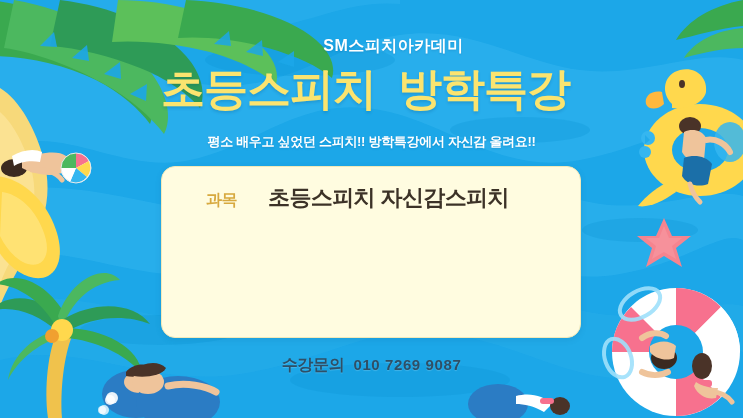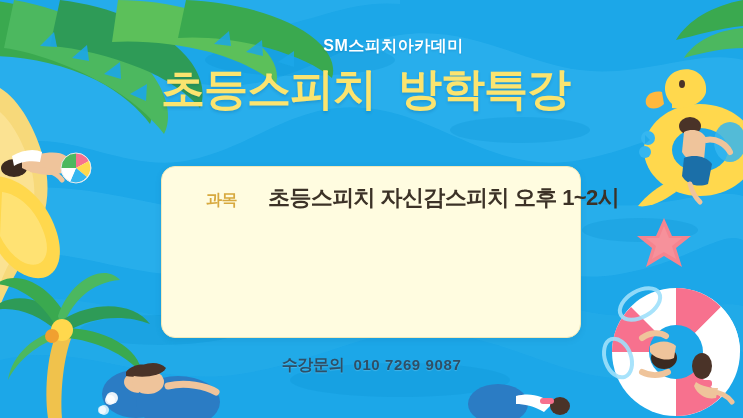--- a/index.html
+++ b/index.html
@@ -259,32 +259,32 @@
   </div>
 
   <div class="content">
 
     <div class="brand">SM스피치아카데미</div>
 
     <div class="headline">
       <span>초등스피치</span><span class="gap"></span><span>방학특강</span>
     </div>
 
+    <div class="tagline">평소 배우고 싶었던 스피치!! 방학특강에서 자신감 올려요!!</div>
 
     <div class="card">
       <div class="rows">
 
         <div class="row">
           <span class="lbl">과목</span>
           <span class="val">초등스피치 자신감스피치</span>
         </div>
 
 
         <div class="row">
-          <span class="val">오후 1~2시</span>
         </div>
 
         <div class="row">
         </div>
 
       </div>
     </div>
 
     <div class="footer">
       <span class="f-lbl">수강문의</span><span class="f-num">010 7269 9087</span>

